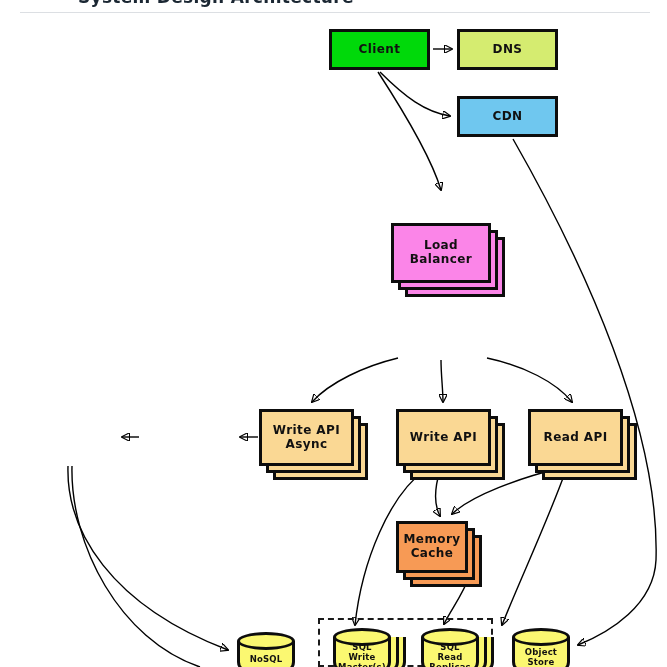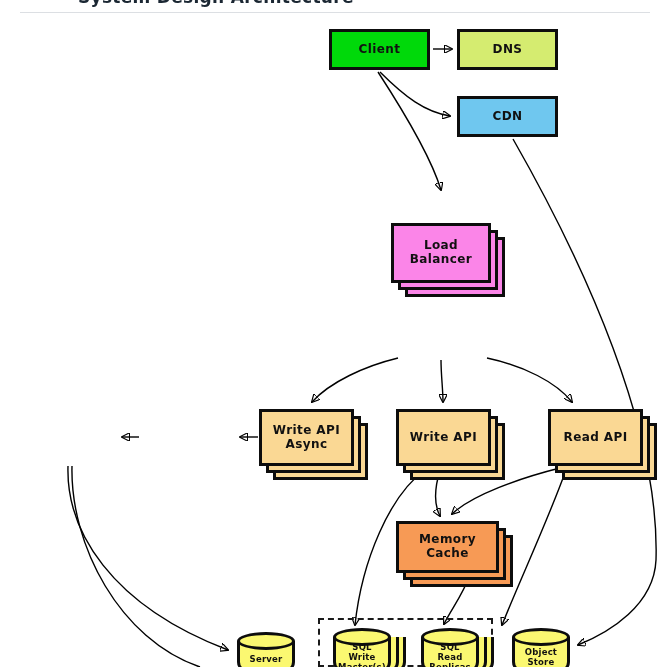--- a/index.html
+++ b/index.html
@@ -256,39 +256,39 @@
   </div>
 
   <div class="node" style="left:396px; top:409px; width:95px; height:57px;">
     <div class="layer l2" style="background:#fad894;"></div>
     <div class="layer l1" style="background:#fad894;"></div>
     <div class="face" style="background:#fad894;">
       <span class="label">Write API</span>
     </div>
   </div>
 
-  <div class="node" style="left:548px; top:409px; width:95px; height:57px;">
+  <div class="node" style="left:528px; top:409px; width:95px; height:57px;">
     <div class="layer l2" style="background:#fad894;"></div>
     <div class="layer l1" style="background:#fad894;"></div>
     <div class="face" style="background:#fad894;">
       <span class="label">Read API</span>
     </div>
   </div>
 
-  <div class="node" style="left:396px; top:521px; width:103px; height:52px;">
+  <div class="node" style="left:396px; top:521px; width:72px; height:52px;">
     <div class="layer l2" style="background:#f79a55;"></div>
     <div class="layer l1" style="background:#f79a55;"></div>
     <div class="face" style="background:#f79a55;">
       <span class="label">Memory Cache</span>
     </div>
   </div>
 
   <div class="cyl" style="left:237px; top:632px; width:58px; height:46px;">
     <div class="cbody" style="background:#fbf871;">
-      <span class="label small clabel">Server</span>
+      <span class="label small clabel">NoSQL</span>
     </div>
     <div class="ctop" style="background:#fbf871;"></div>
   </div>
 
   <div class="cyl" style="left:333px; top:628px; width:58px; height:50px;">
     <div class="clayer k2" style="background:#fbf871;"></div>
     <div class="clayer k1" style="background:#fbf871;"></div>
     <div class="cbody" style="background:#fbf871;">
       <span class="label small clabel">SQL<br>Write<br>Master(s)</span>
     </div>

